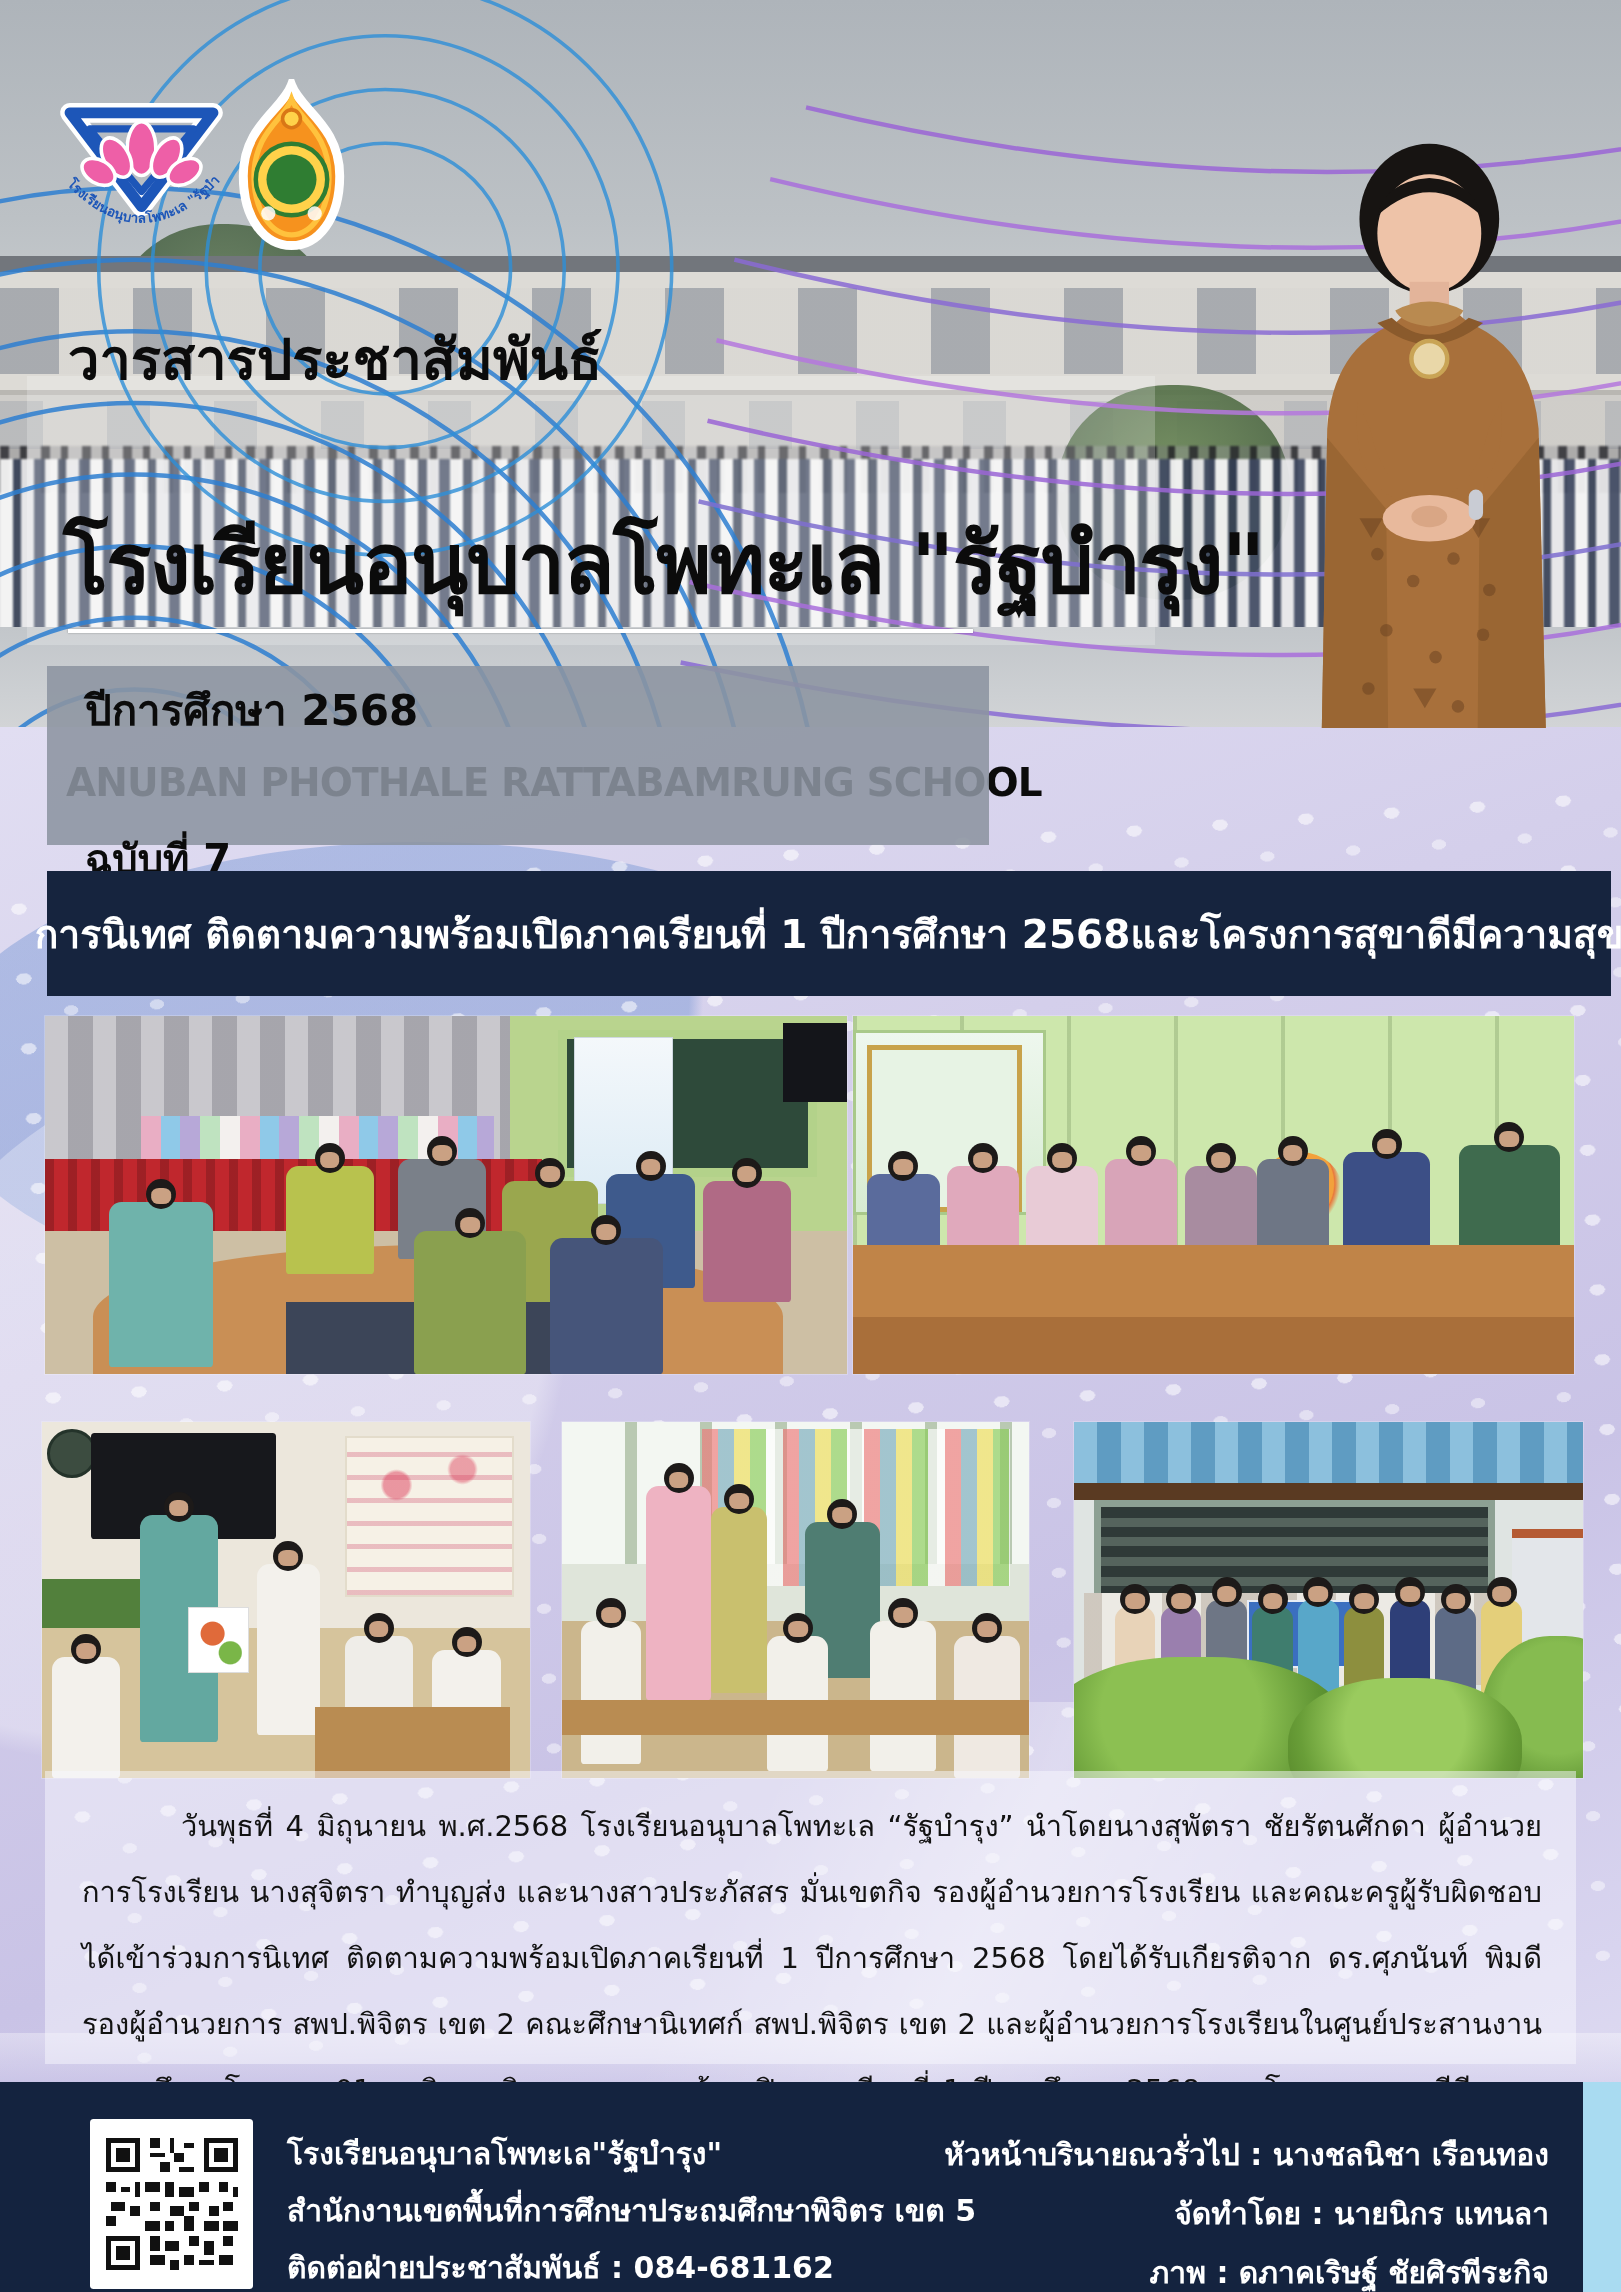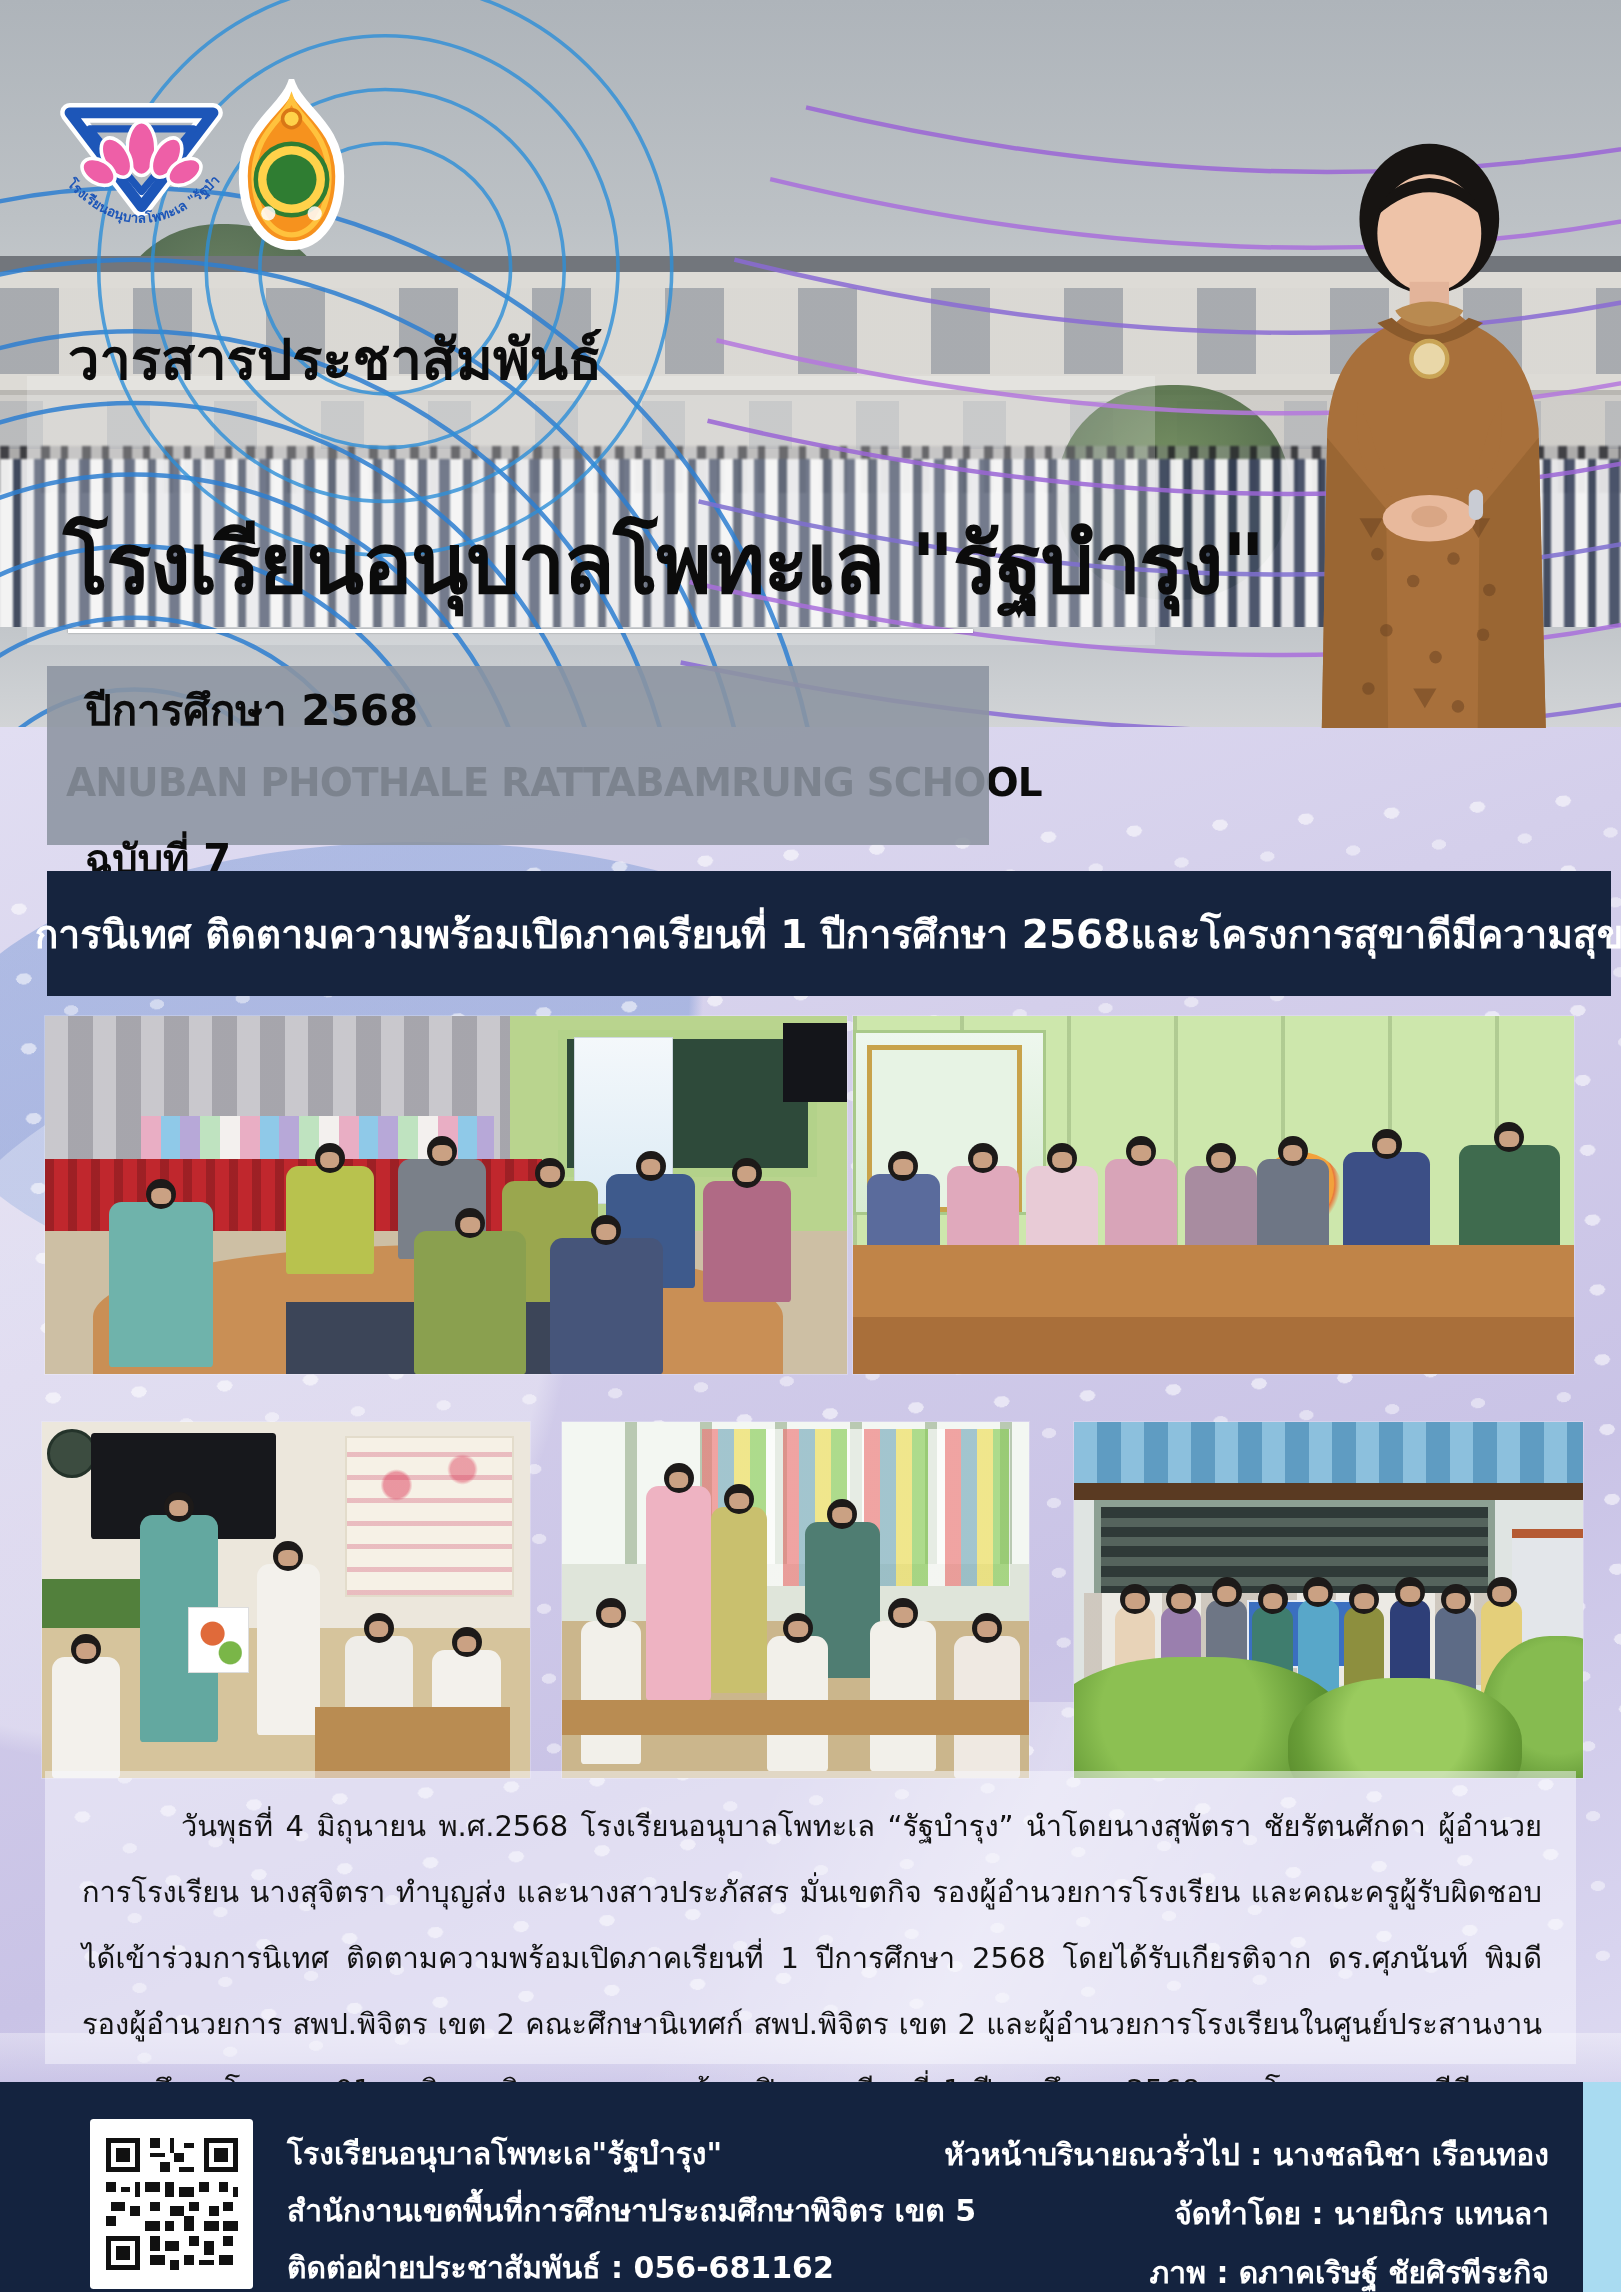--- a/index.html
+++ b/index.html
@@ -462,21 +462,21 @@
         <rect x="17" y="25" width="2" height="2"></rect>
           <rect x="20" y="26" width="3" height="1"></rect>
         <rect x="24" y="25" width="3" height="2"></rect>
       </g>
     </svg>
   </div>
 
   <div class="abs f-left">
     <span class="f-line"><span class="wd" data-text="โรงเรียนอนุบาลโพทะเล&quot;รัฐบำรุง&quot;">โรงเรียนอนุบาลโพทะเล"รัฐบำรุง"</span></span>
     <span class="f-line"><span class="wd" data-text="สำนักงานเขตพื้นที่การศึกษาประถมศึกษาพิจิตร เขต 2">สำนักงานเขตพื้นที่การศึกษาประถมศึกษาพิจิตร เขต 5</span></span>
-    <span class="f-line"><span class="wd" data-text="ติดต่อฝ่ายประชาสัมพันธ์ : 056-681162">ติดต่อฝ่ายประชาสัมพันธ์ : 056-681162</span></span>
+    <span class="f-line"><span class="wd" data-text="ติดต่อฝ่ายประชาสัมพันธ์ : 056-681162">ติดต่อฝ่ายประชาสัมพันธ์ : 084-681162</span></span>
   </div>
 
   <div class="abs f-right">
     <span class="f-line"><span class="wd" data-text="หัวหน้าบริหารงานทั่วไป : นางชลนิชา เรือนทอง">หัวหน้าบรินายณวรั่วไป : นางชลนิชา เรือนทอง</span></span>
     <span class="f-line"><span class="wd" data-text="จัดทำโดย : นายนิกร แทนลา">จัดทำโดย : นายนิกร แทนลา</span></span>
     <span class="f-line"><span class="wd" data-text="ภาพ : นายณวริษฐ์ ชัยศิรพีระกิจ">ภาพ : ดภาคเริษฐ์ ชัยศิรพีระกิจ</span></span>
   </div>
 
 </div>
 

